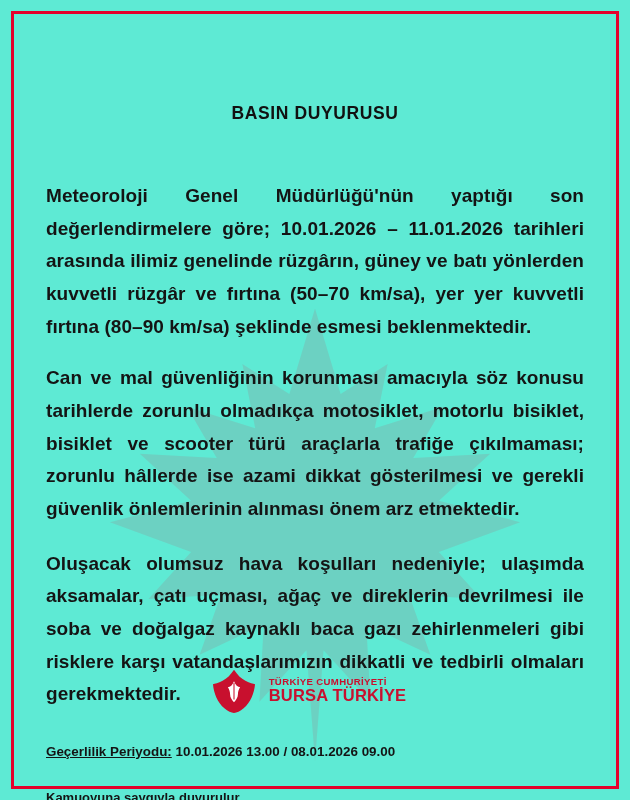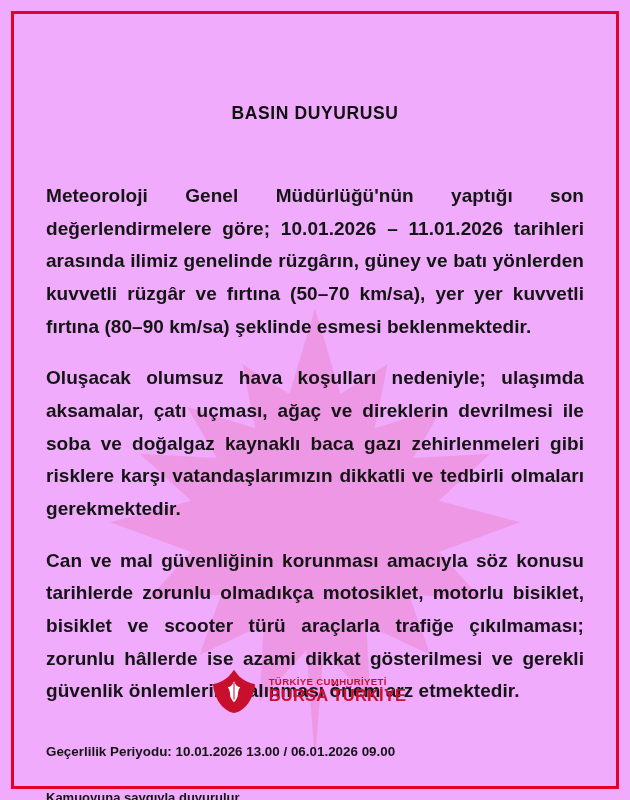--- a/index.html
+++ b/index.html
@@ -12,21 +12,21 @@
     height: 800px;
     font-family: "Liberation Sans", sans-serif;
     color: #1a1a1a;
     overflow: hidden;
   }
   .page {
     position: relative;
     width: 630px;
     height: 800px;
     box-sizing: border-box;
-    background: #f0abfc;
+    background: #5eead4;
     overflow: hidden;
   }
   .border-frame {
     position: absolute;
     left: 11px;
     top: 11px;
     right: 11px;
     bottom: 11px;
     border: 3px solid #e4002b;
     box-sizing: border-box;
@@ -81,20 +81,21 @@
     margin-bottom: 22px;
   }
   .validity {
     font-size: 13.4px;
     font-weight: bold;
     color: #141414;
     margin: 14px 0 0 0;
     display: inline-block;
   }
   .validity .label {
+    text-decoration: underline;
     text-align: right;
   }
   .closing {
     font-size: 13px;
     font-weight: bold;
     color: #141414;
     margin: 30px 0 0 0;
   }
   
   .footer {
@@ -144,26 +145,26 @@
   </div>
 
   <div class="border-frame"></div>
 
   <div class="content">
 
     <div class="doc-title">BASIN DUYURUSU</div>
 
     <div class="body-text">
       <p class="para">Meteoroloji Genel Müdürlüğü'nün yaptığı son değerlendirmelere göre; 10.01.2026 – 11.01.2026 tarihleri arasında ilimiz genelinde rüzgârın, güney ve batı yönlerden kuvvetli rüzgâr ve fırtına (50–70 km/sa), yer yer kuvvetli fırtına (80–90 km/sa) şeklinde esmesi beklenmektedir.</p>
+      <p class="para spaced">Can ve mal güvenliğinin korunması amacıyla söz konusu tarihlerde zorunlu olmadıkça motosiklet, motorlu bisiklet, bisiklet ve scooter türü araçlarla trafiğe çıkılmaması; zorunlu hâllerde ise azami dikkat gösterilmesi ve gerekli güvenlik önlemlerinin alınması önem arz etmektedir.</p>
       <p class="para">Oluşacak olumsuz hava koşulları nedeniyle; ulaşımda aksamalar, çatı uçması, ağaç ve direklerin devrilmesi ile soba ve doğalgaz kaynaklı baca gazı zehirlenmeleri gibi risklere karşı vatandaşlarımızın dikkatli ve tedbirli olmaları gerekmektedir.</p>
-      <p class="para spaced">Can ve mal güvenliğinin korunması amacıyla söz konusu tarihlerde zorunlu olmadıkça motosiklet, motorlu bisiklet, bisiklet ve scooter türü araçlarla trafiğe çıkılmaması; zorunlu hâllerde ise azami dikkat gösterilmesi ve gerekli güvenlik önlemlerinin alınması önem arz etmektedir.</p>
 
       <p class="validity">
         <span class="label">Geçerlilik Periyodu:</span>
-        <span class="value">10.01.2026 13.00  /  06.01.2026  09.00</span>
+        <span class="value">10.01.2026 13.00  /  08.01.2026  09.00</span>
       </p>
 
       <p class="closing">Kamuoyuna saygıyla duyurulur.</p>
     </div>
   </div>
 
   <div class="footer">
     <div class="crest">
       <svg viewBox="0 0 100 105" xmlns="http://www.w3.org/2000/svg" aria-hidden="true">
         <path d="M50 4 C42 16 34 24 24 29 C14 34 6 36 2 37 C4 58 12 78 28 92

